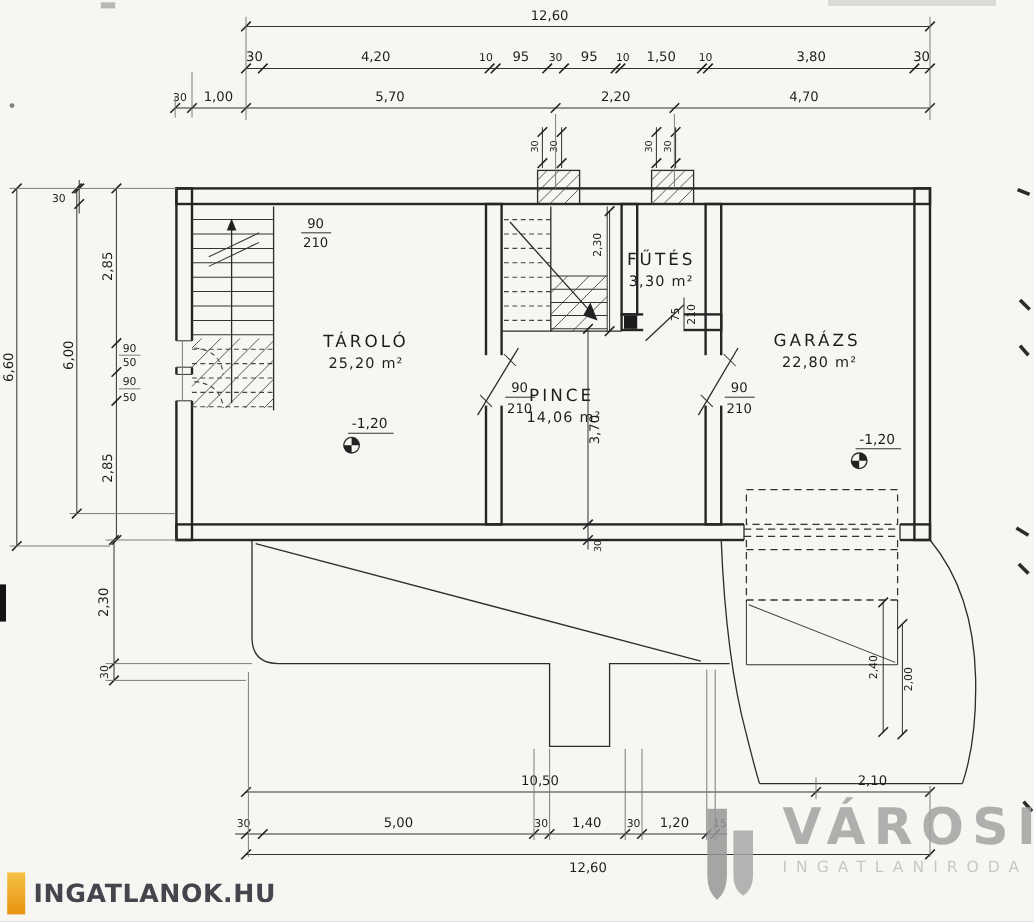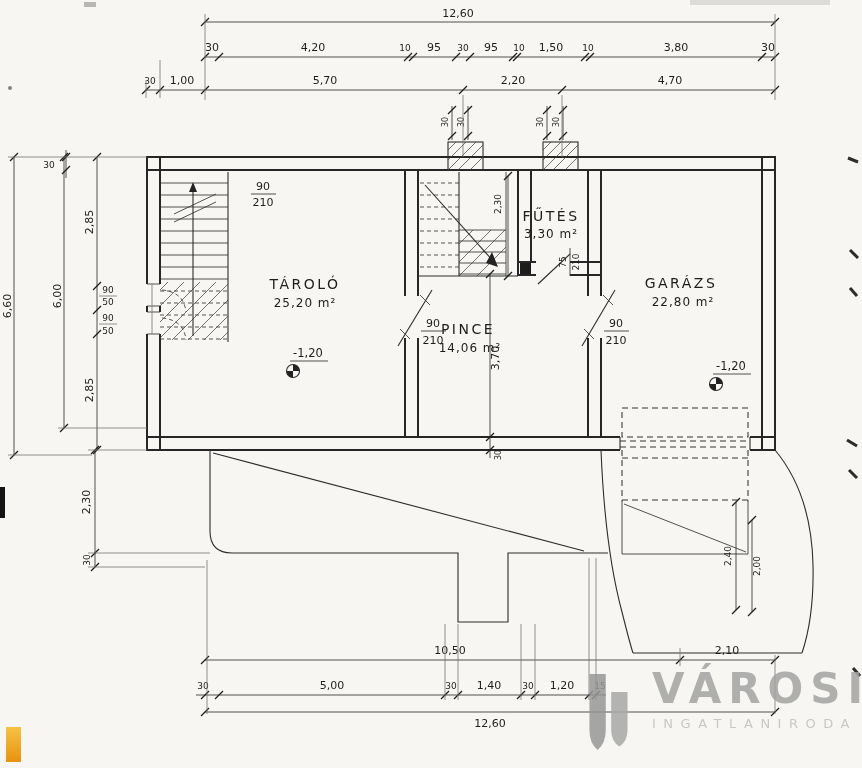--- a/index.html
+++ b/index.html
@@ -435,20 +435,21 @@
       <path d="M521 624 V700"></path>
           <path d="M535 624 V700"></path>
       <path d="M589 558 V700"></path>
           <path d="M596 558 V700"></path>
     </g>
   </g>
 </svg>
 
 <div class="wm-left">
   <span class="wm-bar"></span>
+  <span class="wm-text">INGATLANOK.HU</span>
 </div>
 
 <div class="wm-right">
   <svg width="58" height="92" viewBox="0 0 64 92">
     <path d="M6 4 h18 v62 q0 14 -9 22 q-9 -8 -9 -22 Z" fill="#979797"></path>
     <path d="M30 24 h18 v42 q0 12 -9 18 q-9 -6 -9 -18 Z" fill="#a8a8a8"></path>
   </svg>
   <div>
     <div class="wm-name">VÁROSI</div>
     <div class="wm-sub">INGATLANIRODA</div>

